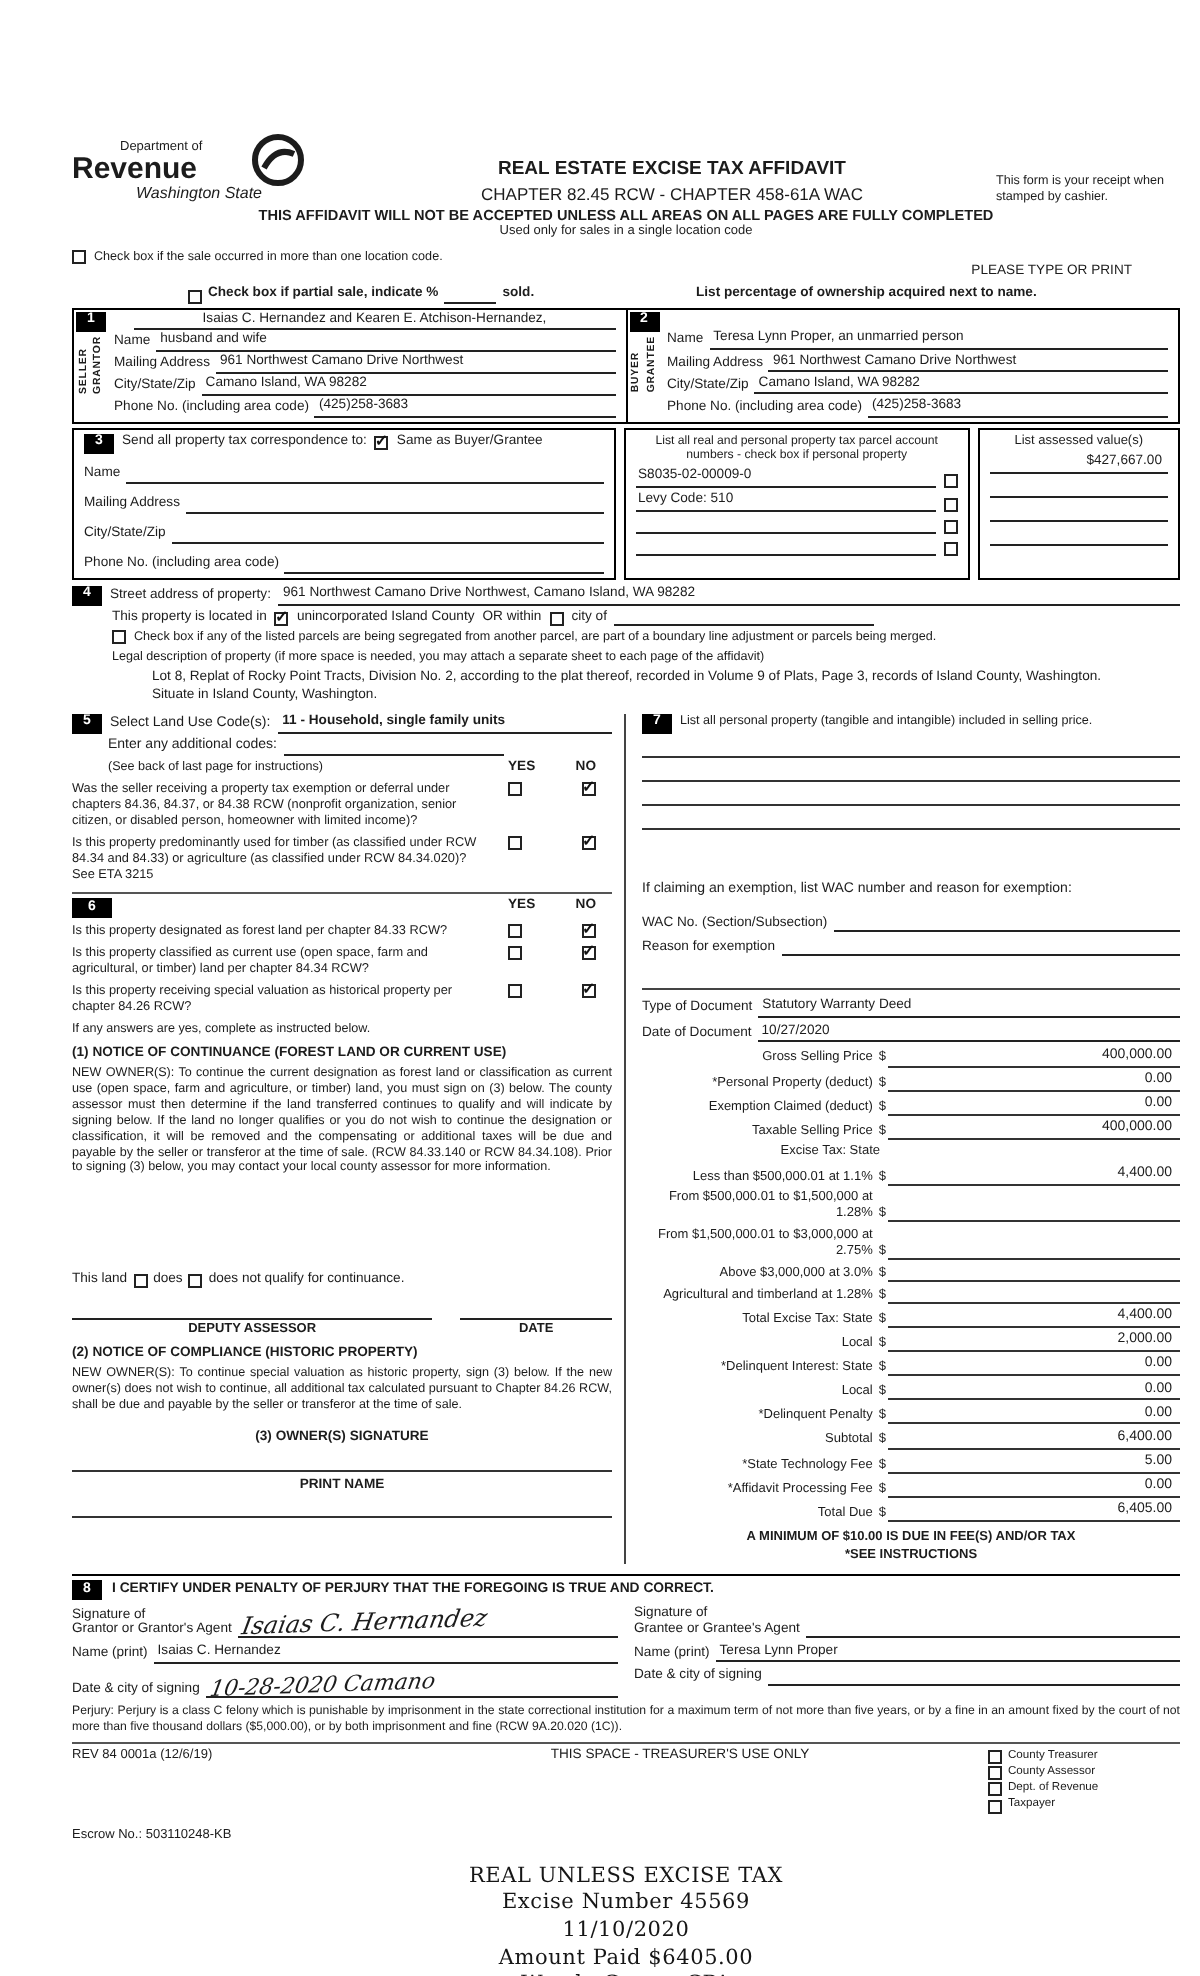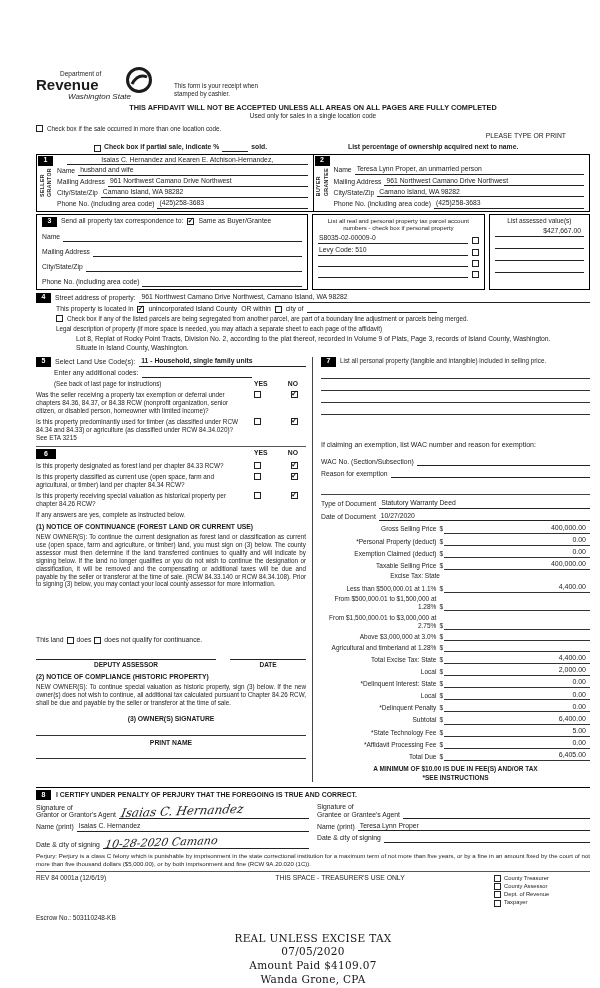--- a/index.html
+++ b/index.html
@@ -1,21 +1,21 @@
 <!DOCTYPE html>
 <html><head>
 <meta charset="utf-8">
 <style>
   *{margin:0;padding:0;box-sizing:border-box}
   body{background:#fff}
   .page{width:600px;height:988px;background:#fff;font-family:"Liberation Sans",sans-serif;
         color:#1c1c1c;padding:70px 10px 0 36px;position:relative;overflow:hidden;font-size:7px;line-height:1.25}
   .b{font-weight:bold}.i{font-style:italic}.c{text-align:center}
   
-  .hdr-row{display:flex;align-items:center}
+  .hdr-row{display:flex;align-items:flex-end}
   .logo{width:138px;position:relative;flex:none}
   .logo .dept{font-size:6.5px;margin-left:24px}
   .logo .rev{font-size:15px;font-weight:bold;line-height:.95}
   .logo .state{font-size:8px;font-style:italic;margin-left:32px}
   .logo svg{position:absolute;left:88px;top:-5px}
   .title-block{flex:1;text-align:center;padding-top:6px}
   .title{font-size:9.5px;font-weight:bold}
   .subtitle{font-size:8.5px;margin-top:1px}
   .receipt{width:92px;font-size:6.3px;padding-top:7px;flex:none}
   .warning{text-align:center;font-weight:bold;font-size:7.3px;margin-top:1px}
@@ -110,20 +110,24 @@
     <div class="logo">
       <div class="dept">Department of</div>
       <div class="rev">Revenue</div>
       <div class="state i">Washington State</div>
       <svg width="30" height="30" viewBox="0 0 30 30">
         <circle cx="15" cy="15" r="11.5" fill="none" stroke="#1c1c1c" stroke-width="3"></circle>
         <path d="M8 19 Q14 8 23 12" fill="none" stroke="#1c1c1c" stroke-width="3"></path>
         <path d="M11 23 Q18 20 20 13" fill="none" stroke="#fff" stroke-width="2"></path>
       </svg>
     </div>
+    <div class="title-block">
+      <div class="title">REAL ESTATE EXCISE TAX AFFIDAVIT</div>
+      <div class="subtitle">CHAPTER 82.45 RCW - CHAPTER 458-61A WAC</div>
+    </div>
     <div class="receipt">This form is your receipt when stamped by cashier.</div>
   </div>
   <div class="warning">THIS AFFIDAVIT WILL NOT BE ACCEPTED UNLESS ALL AREAS ON ALL PAGES ARE FULLY COMPLETED</div>
   <div class="single-loc">Used only for sales in a single location code</div>
 
   <div class="loc-row">
     <div class="loc-left">
       <span class="cb"></span>
       <span>Check box if the sale occurred in more than one location code.</span>
     </div>
@@ -547,19 +551,20 @@
       <div class="copyrow">
           <span class="cb"></span>
           <span>Taxpayer</span>
         </div>
     </div>
   </div>
   <div class="escrow">Escrow No.:  503110248-KB</div>
 
   <div class="stamp">
     <div>REAL UNLESS EXCISE TAX</div>
-    <div>07/05/2020</div>
-    <div>Amount Paid $4109.07</div>
+    <div>Excise Number 45569</div>
+    <div>11/10/2020</div>
+    <div>Amount Paid $6405.00</div>
     <div>Wanda Grone, CPA</div>
 
   </div>
 
 </div>
 
 </body></html>

